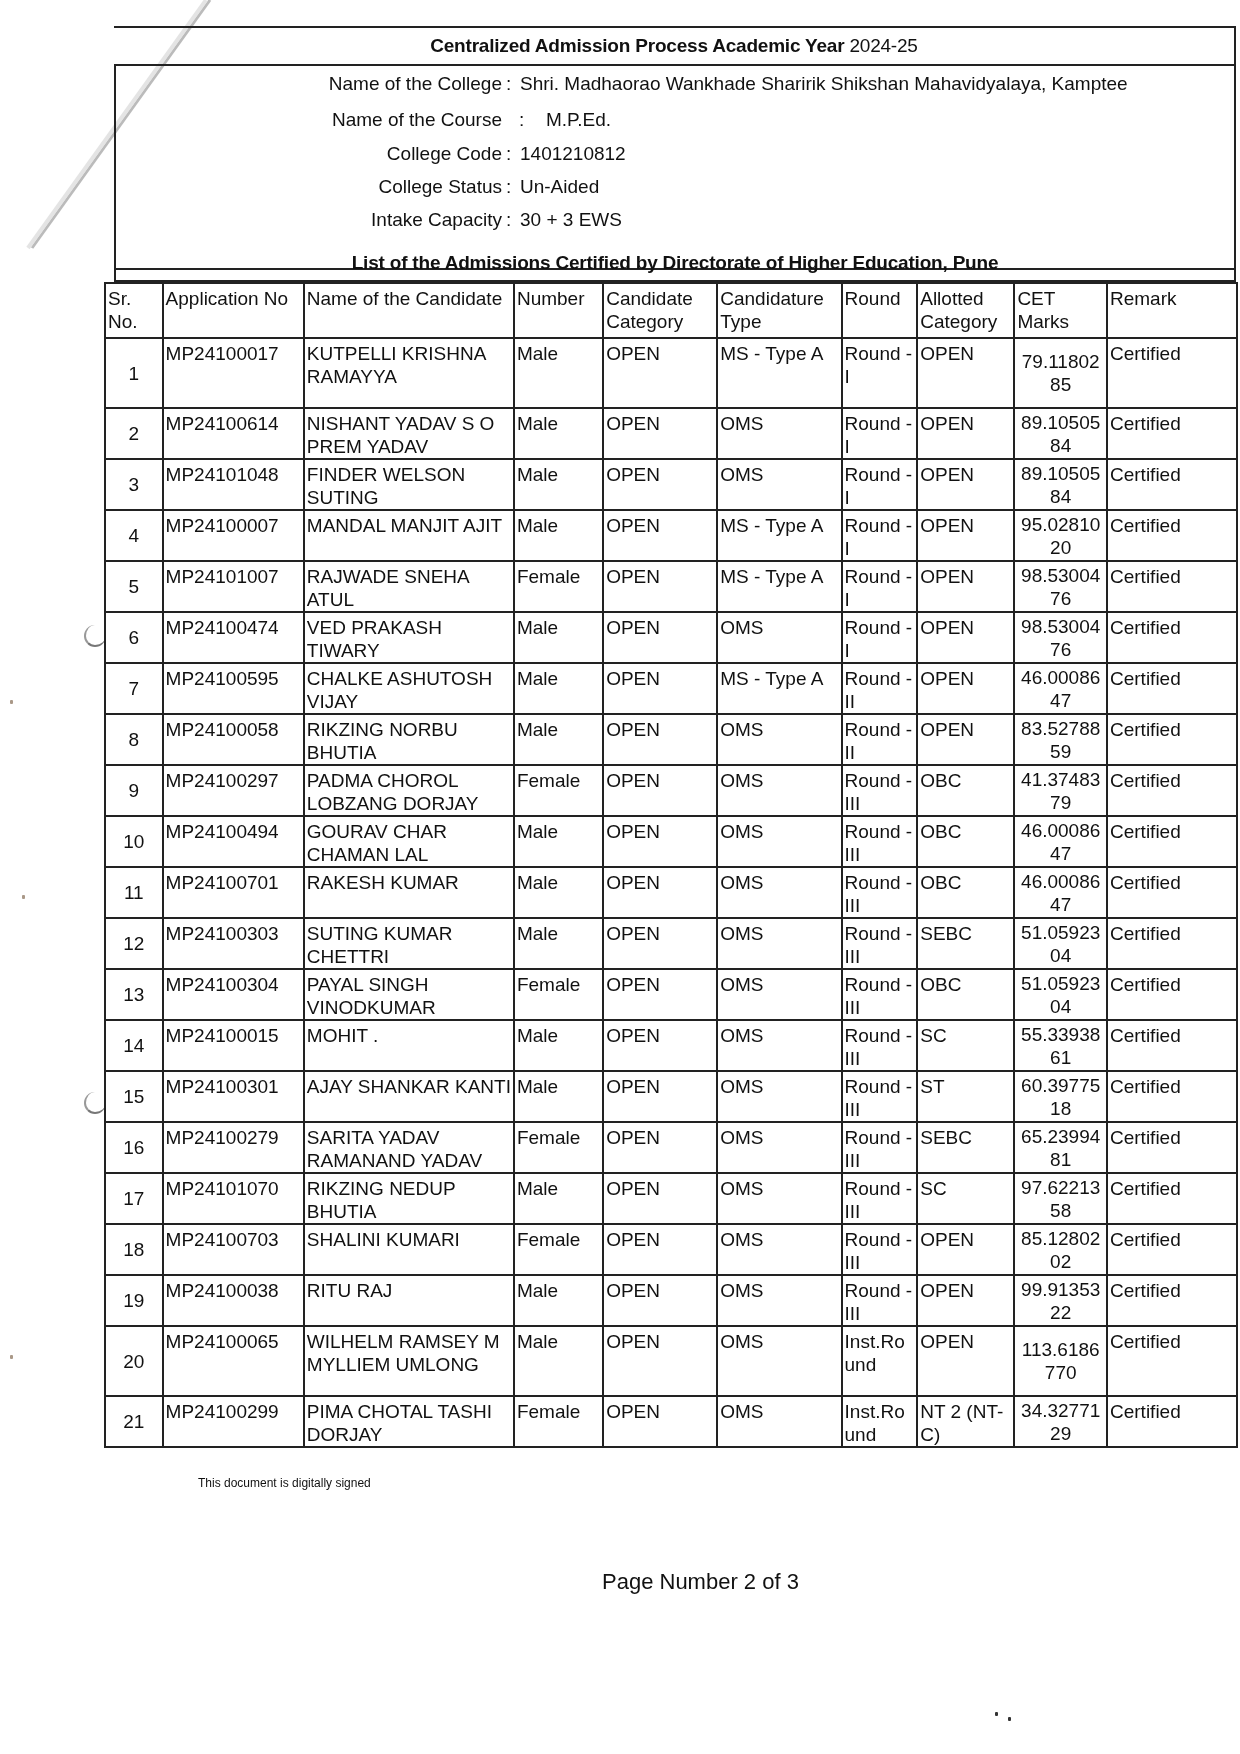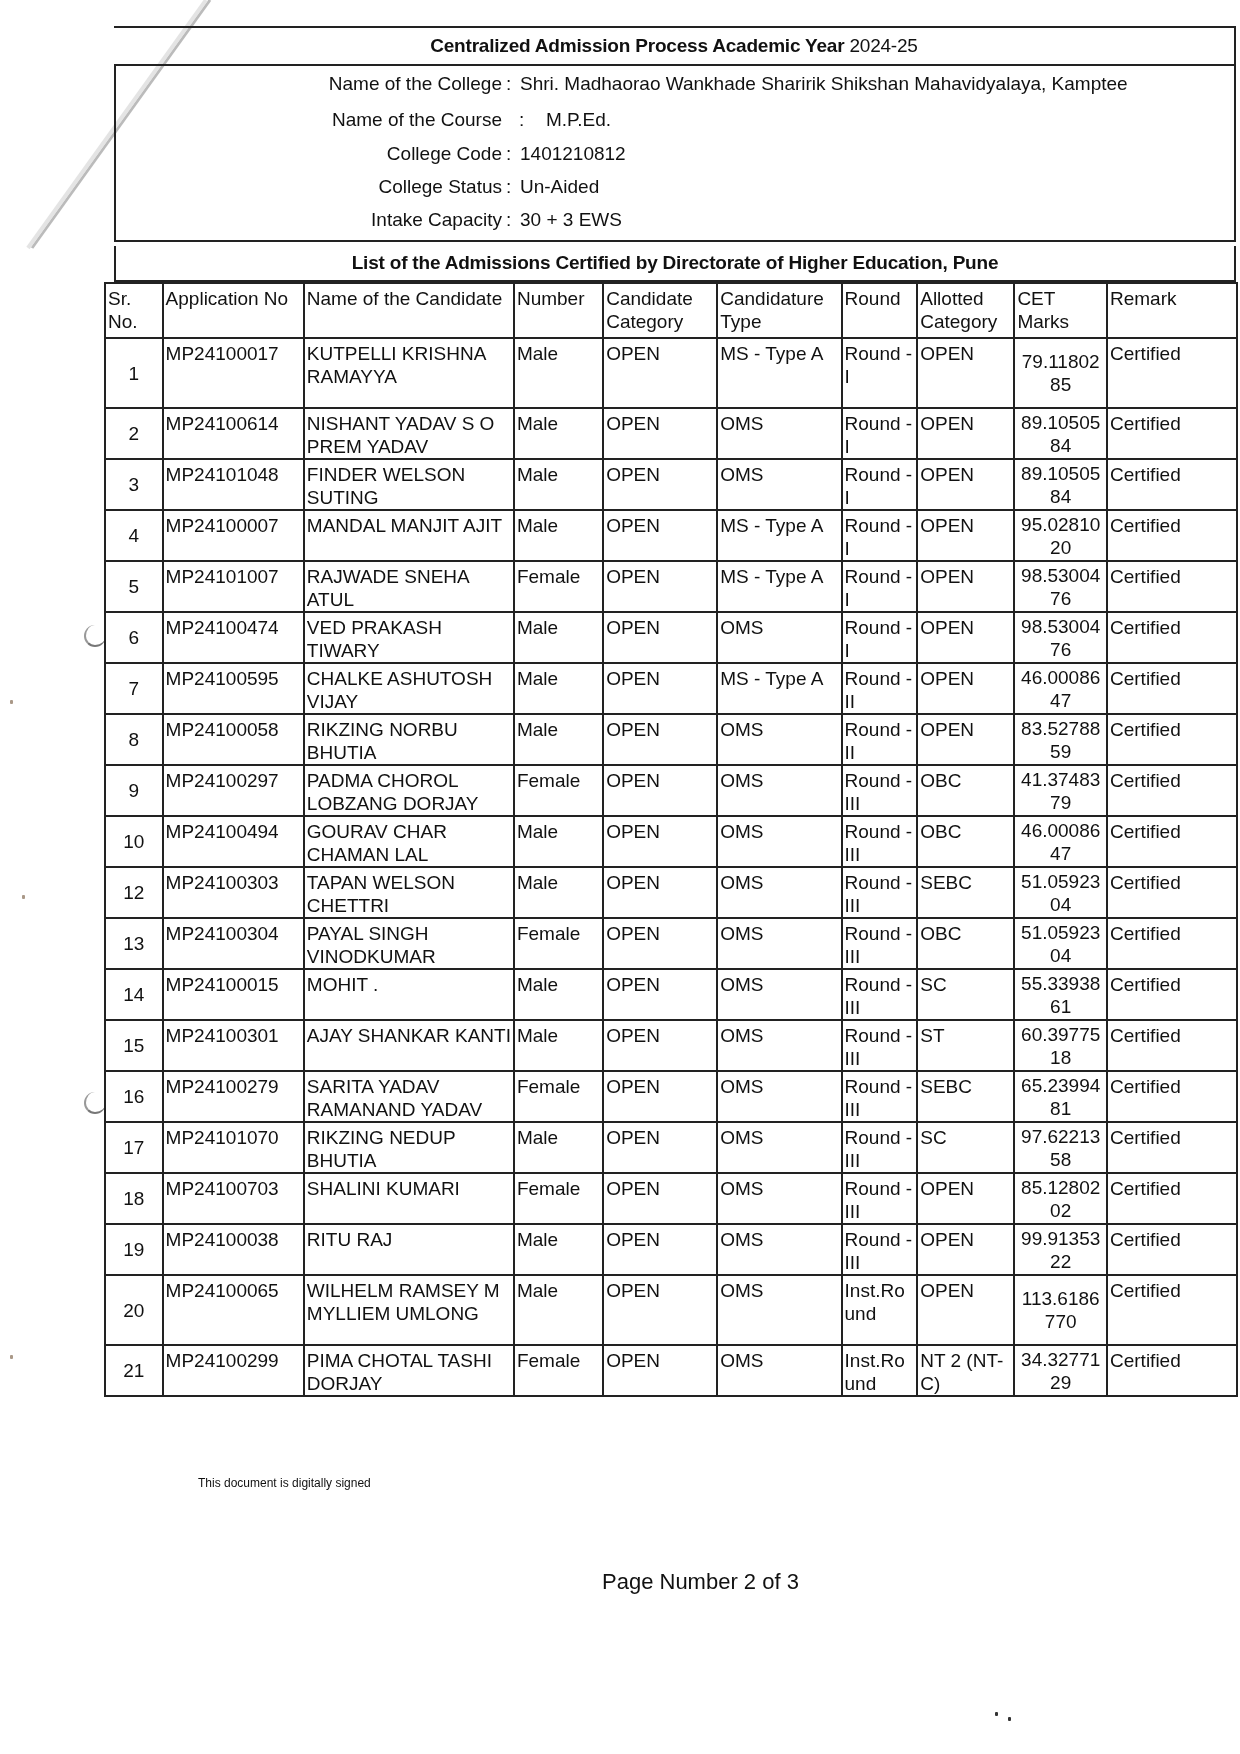--- a/index.html
+++ b/index.html
@@ -21,21 +21,21 @@
   }
   .title-box {
     position: absolute; left: 0; top: 0; width: 1122px; height: 40px;
     border-top: 2px solid #222; border-bottom: 2px solid #222; border-right: 2px solid #222;
     box-sizing: border-box;
     display: flex; align-items: center; justify-content: center;
     font-size: 19px; font-weight: bold; letter-spacing: -0.2px;
   }
   .title-box .year { font-weight: normal; margin-left: 5px; }
   .info-box {
-    position: absolute; left: 0; top: 40px; width: 1122px; height: 176px;
+    position: absolute; left: 0; top: 40px; width: 1122px; height: 204px;
     border-left: 2px solid #222; border-right: 2px solid #222; border-bottom: 2px solid #222;
     box-sizing: border-box;
   }
   .info-row {
     position: absolute; left: 0; width: 100%; height: 32px;
     display: flex; align-items: center; font-size: 19px;
   }
   .info-label { width: 386px; text-align: right; padding-right: 4px; }
   .info-colon { width: 10px; }
   .info-value { padding-left: 4px; }
@@ -274,23 +274,35 @@
           <td class="name">GOURAV CHAR CHAMAN LAL</td>
           <td>Male</td>
           <td>OPEN</td>
           <td>OMS</td>
           <td>Round -III</td>
           <td>OBC</td>
           <td class="cet">46.0008647</td>
           <td>Certified</td>
         </tr>
         <tr style="height: 49px;">
+          <td class="sr">11</td>
+          <td>MP24100701</td>
+          <td class="name">RAKESH KUMAR</td>
+          <td>Male</td>
+          <td>OPEN</td>
+          <td>OMS</td>
+          <td>Round -III</td>
+          <td>OBC</td>
+          <td class="cet">46.0008647</td>
+          <td>Certified</td>
+        </tr>
+        <tr style="height: 49px;">
           <td class="sr">12</td>
           <td>MP24100303</td>
-          <td class="name">TAPAN WELSON CHETTRI</td>
+          <td class="name">SUTING KUMAR CHETTRI</td>
           <td>Male</td>
           <td>OPEN</td>
           <td>OMS</td>
           <td>Round -III</td>
           <td>SEBC</td>
           <td class="cet">51.0592304</td>
           <td>Certified</td>
         </tr>
         <tr style="height: 49px;">
           <td class="sr">13</td>

